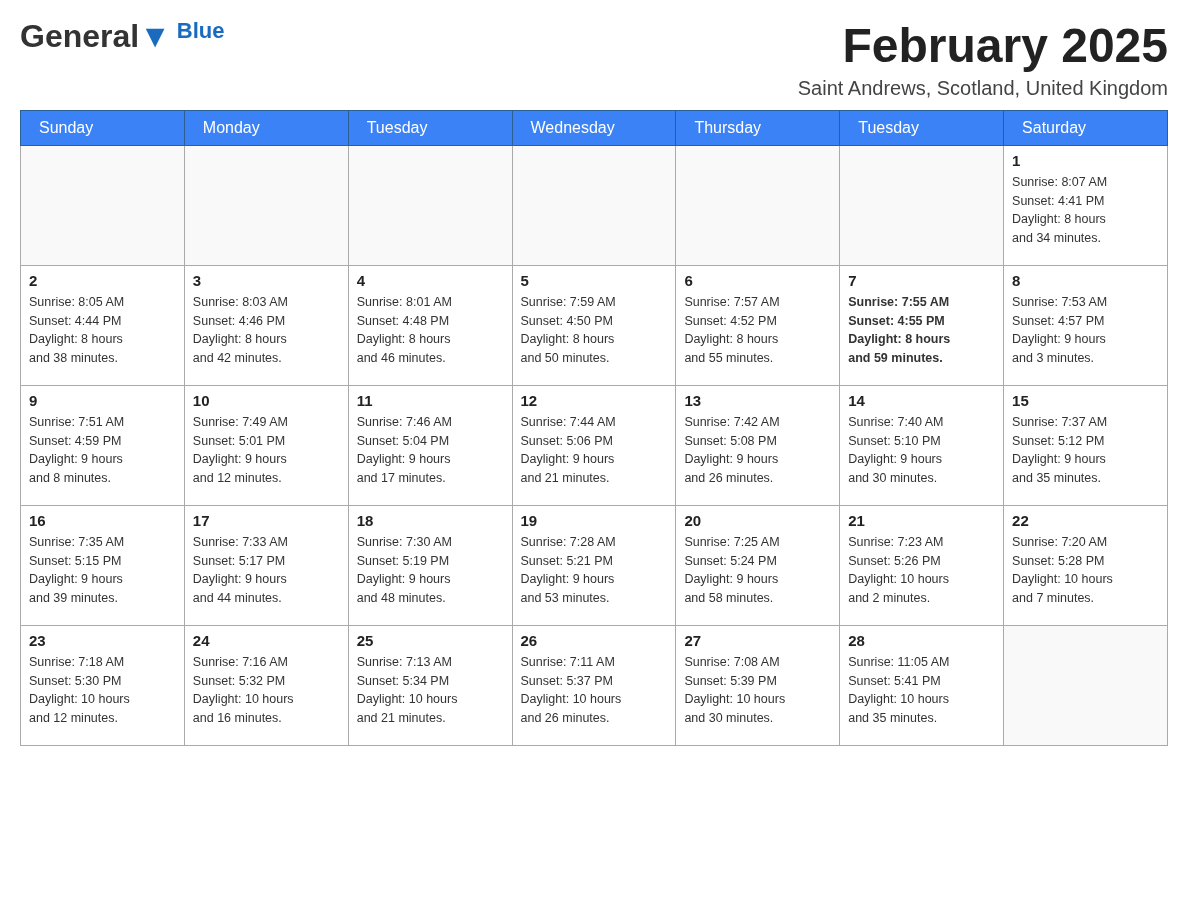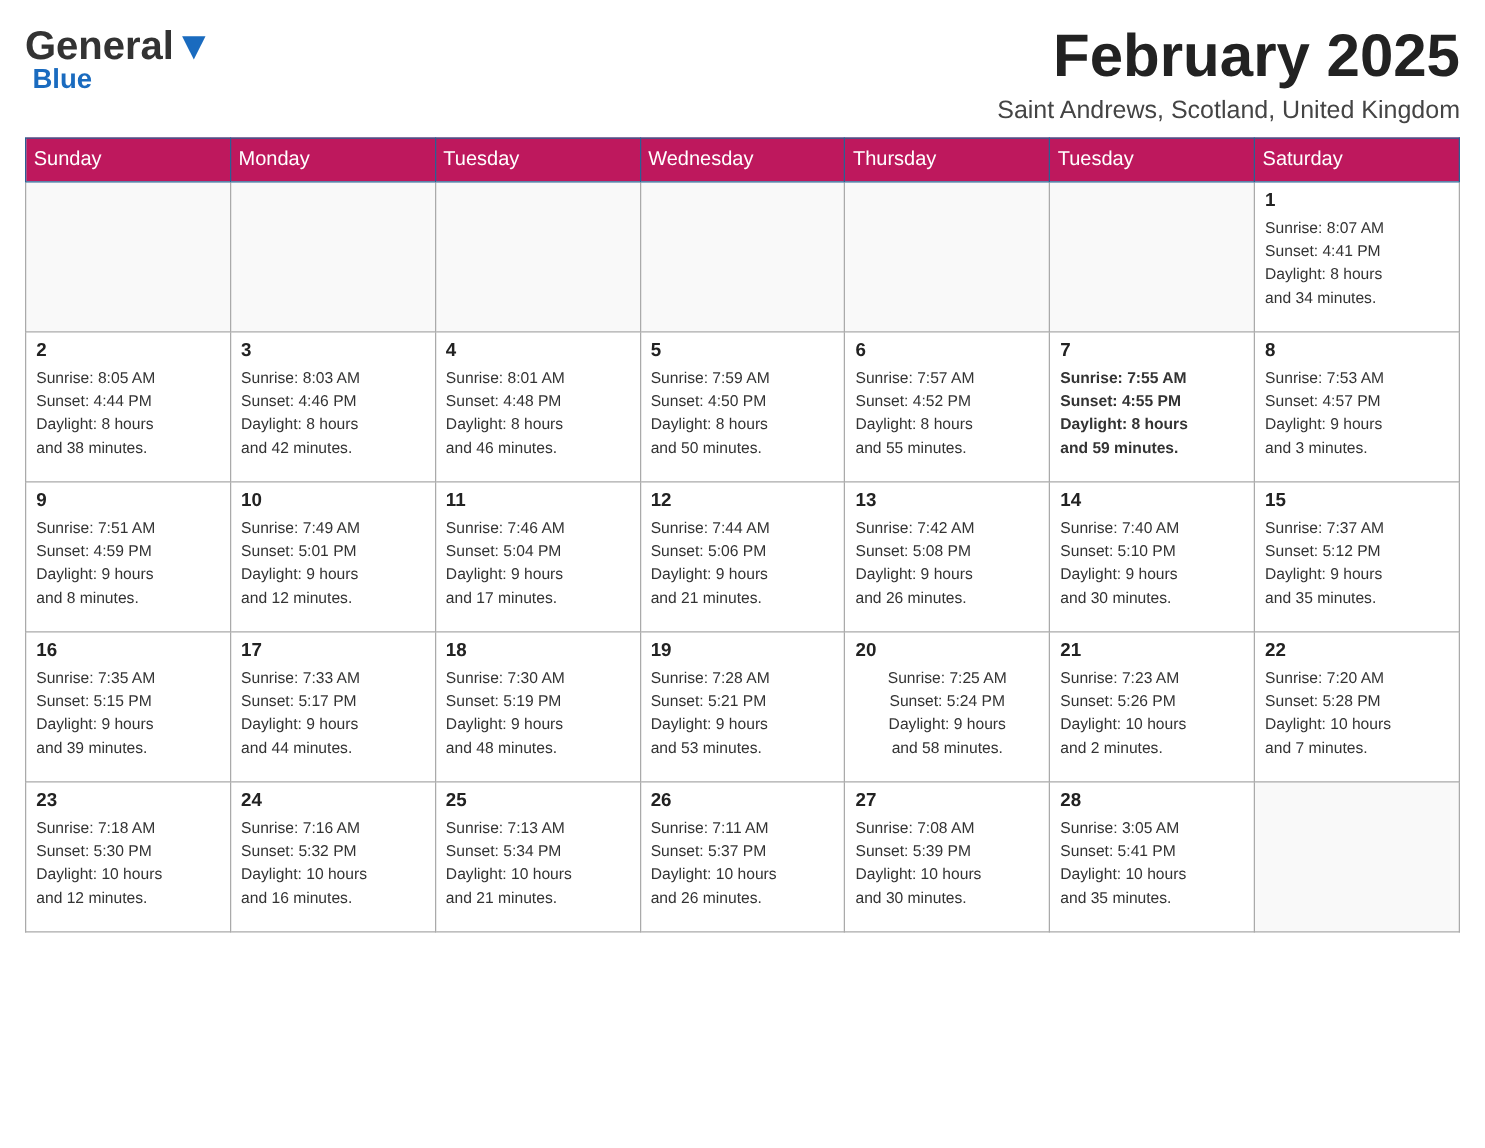--- a/index.html
+++ b/index.html
@@ -11,21 +11,21 @@
       min-height: 918px;
     }
     .header-area {
       display: flex;
       justify-content: space-between;
       align-items: flex-start;
       margin-bottom: 10px;
     }
     .logo {
       display: flex;
-      flex-direction: column;
+      flex-direction: row;
       align-items: flex-start;
     }
     .title-area {
       text-align: right;
     }
     .main-title {
       font-size: 48px;
       font-weight: bold;
       color: #222;
       line-height: 1.1;
@@ -34,25 +34,25 @@
       font-size: 20px;
       color: #444;
       margin-top: 4px;
     }
     .calendar {
       width: 100%;
       border-collapse: collapse;
       margin-top: 8px;
     }
     .calendar thead tr th {
-      background-color: #be185d;
+      background-color: #3b82f6;
       color: #fff;
       font-size: 16px;
       font-weight: normal;
-      padding: 8px 6px;
+      padding: 8px 18px;
       text-align: left;
       border: 1px solid #2a6094;
     }
     .calendar tbody tr td {
       border: 1px solid #aaa;
       vertical-align: top;
       padding: 6px 8px;
       width: 14.28%;
       height: 120px;
       font-size: 13px;
@@ -249,21 +249,21 @@
         </td>
         <td>
           <div class="day-number">19</div>
           <div class="day-info" style="white-space: pre-line;">Sunrise: 7:28 AM
 Sunset: 5:21 PM
 Daylight: 9 hours
 and 53 minutes.</div>
         </td>
         <td>
           <div class="day-number">20</div>
-          <div class="day-info" style="white-space: pre-line; text-align: center;">Sunrise: 7:25 AM
+          <div class="day-info" style="white-space: pre-line;">Sunrise: 7:25 AM
 Sunset: 5:24 PM
 Daylight: 9 hours
 and 58 minutes.</div>
         </td>
         <td>
           <div class="day-number">21</div>
           <div class="day-info" style="white-space: pre-line;">Sunrise: 7:23 AM
 Sunset: 5:26 PM
 Daylight: 10 hours
 and 2 minutes.</div>
@@ -307,21 +307,21 @@
         </td>
         <td>
           <div class="day-number">27</div>
           <div class="day-info" style="white-space: pre-line;">Sunrise: 7:08 AM
 Sunset: 5:39 PM
 Daylight: 10 hours
 and 30 minutes.</div>
         </td>
         <td>
           <div class="day-number">28</div>
-          <div class="day-info" style="white-space: pre-line;">Sunrise: 3:05 AM
+          <div class="day-info" style="white-space: pre-line;">Sunrise: 11:05 AM
 Sunset: 5:41 PM
 Daylight: 10 hours
 and 35 minutes.</div>
         </td>
         <td class="empty"></td>
       </tr>
     </tbody>
 </table>
 
 </body></html>

